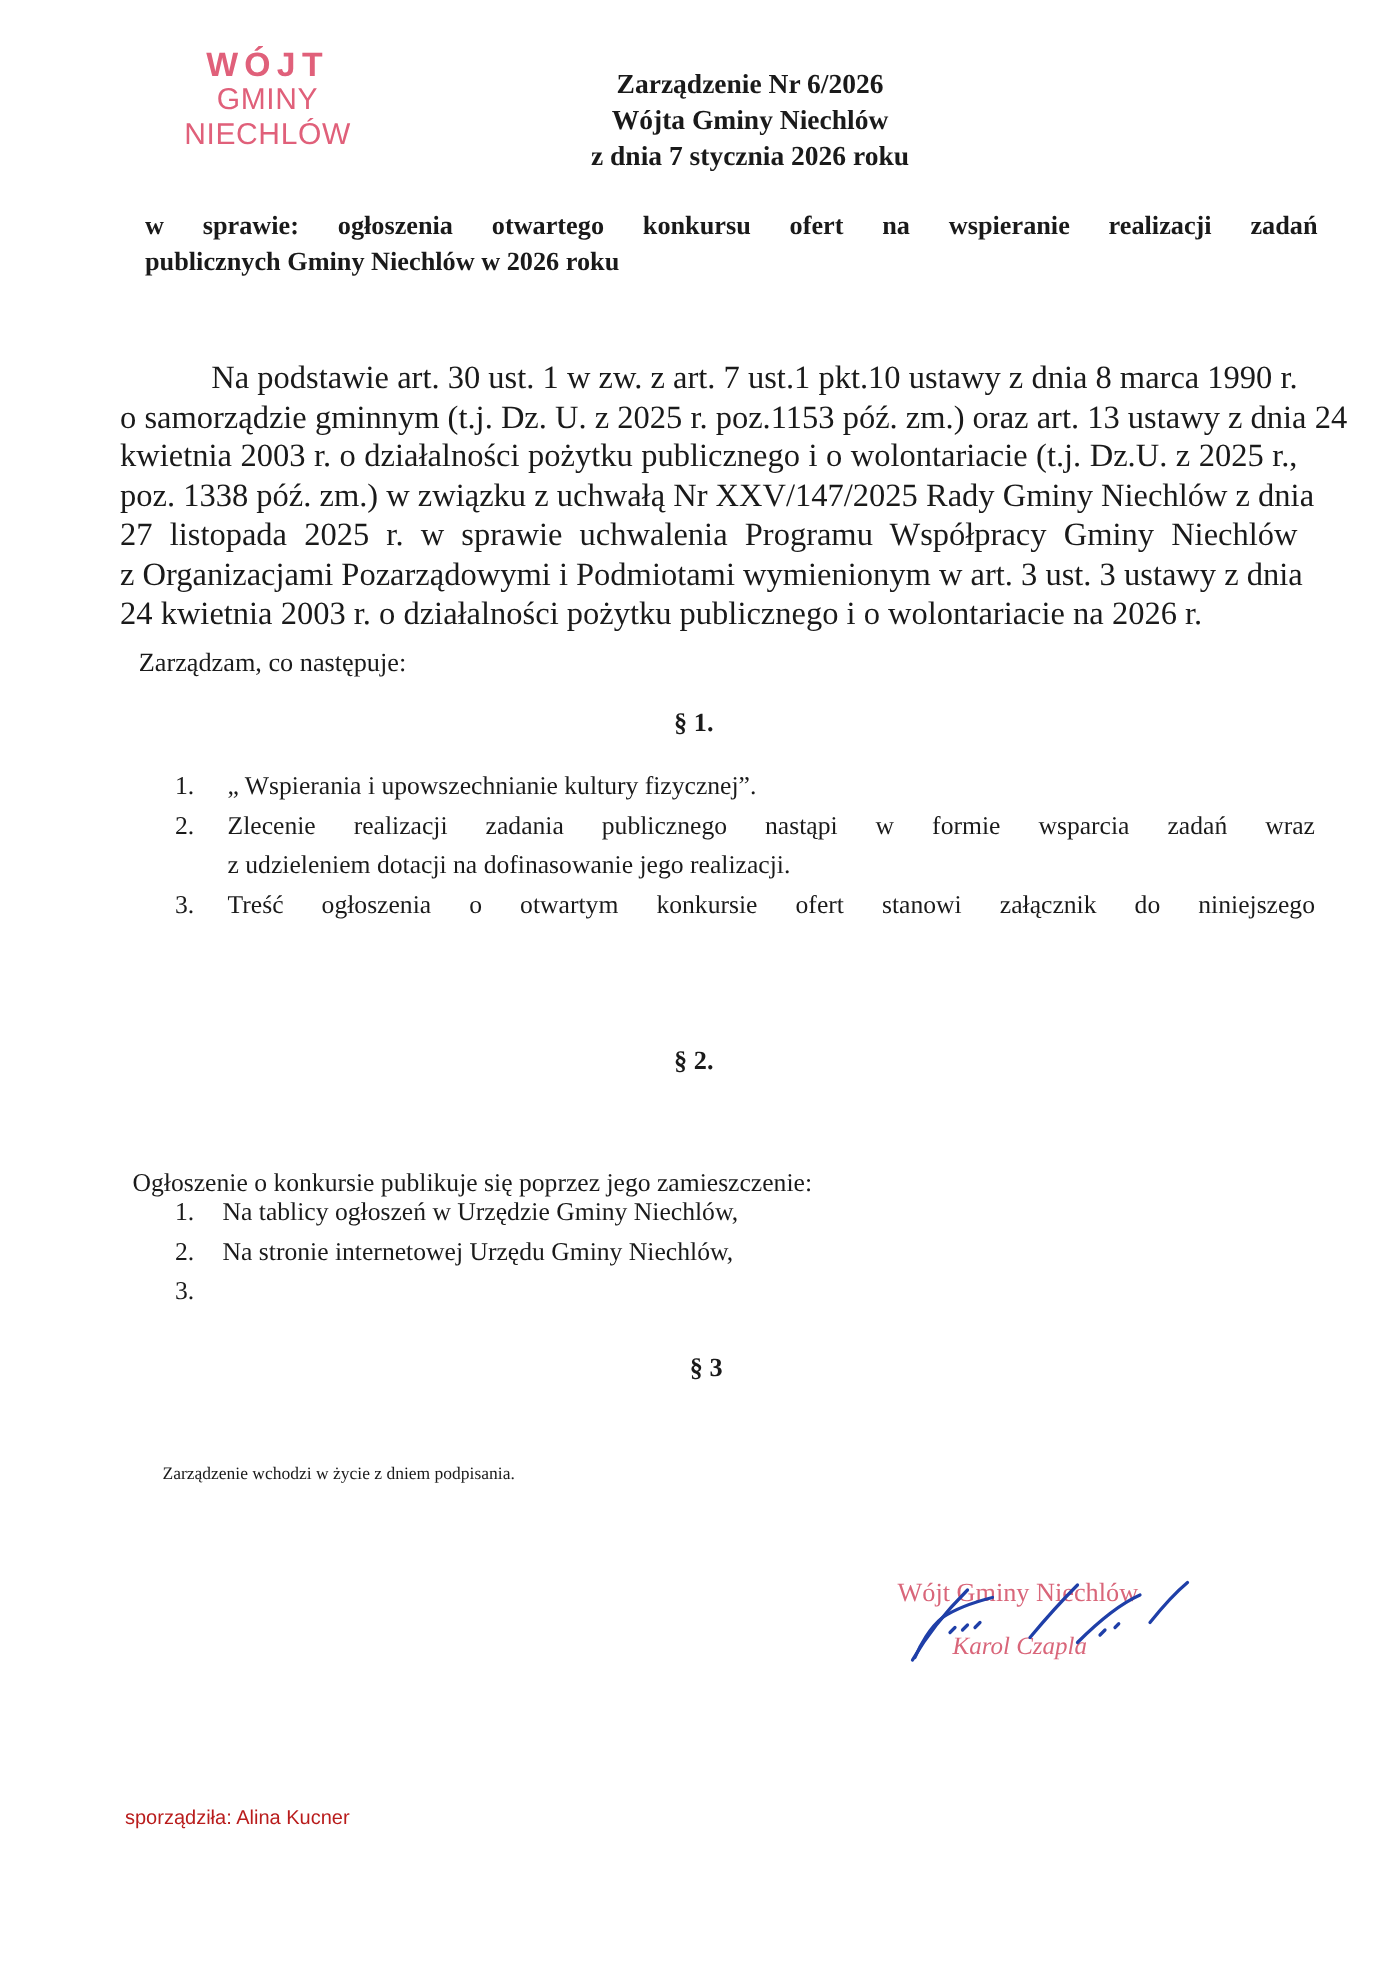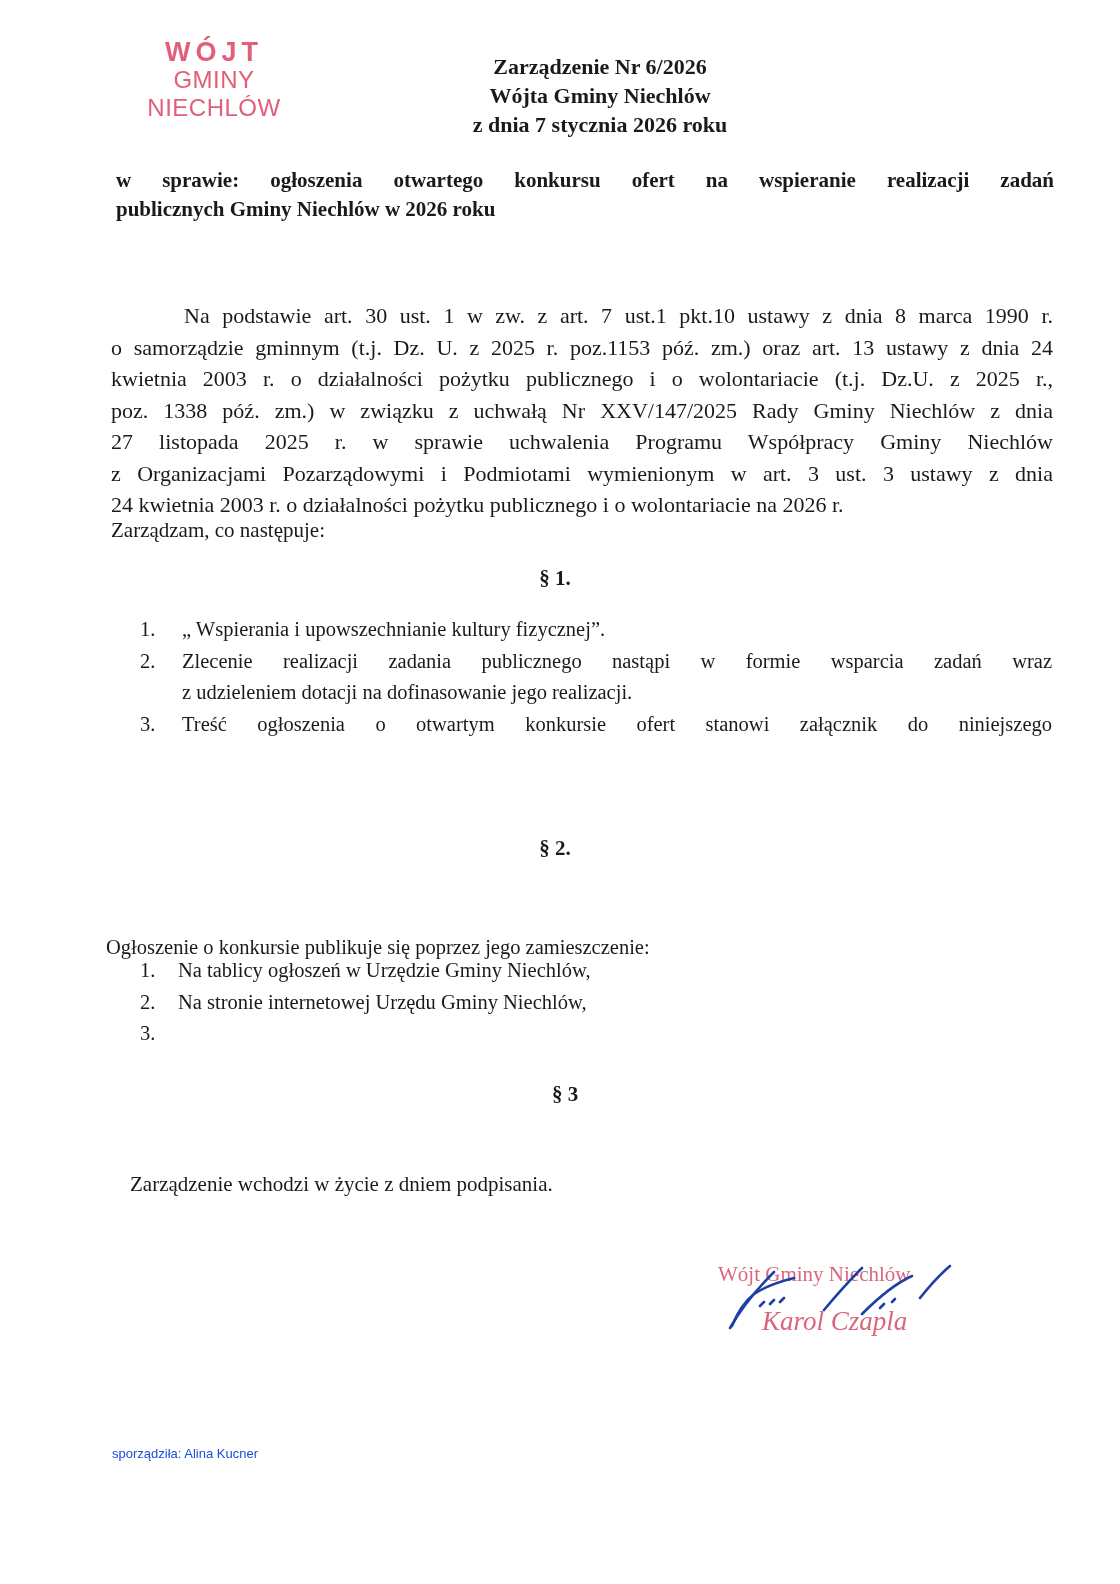--- a/index.html
+++ b/index.html
@@ -5,40 +5,40 @@
   html, body { margin: 0; padding: 0; background: #ffffff; }
   body { width: 1120px; height: 1584px; position: relative; overflow: hidden;
          font-family: "Liberation Serif", "DejaVu Serif", serif; color: #1a1a1a; }
   .abs { position: absolute; }
   .stamp { left: 104px; top: 38px; width: 220px; text-align: center; color: #e0607a; font-family: "Liberation Sans", "DejaVu Sans", sans-serif; }
   .stamp .l1 { font-size: 27px; font-weight: bold; letter-spacing: 5px; line-height: 28px; }
   .stamp .l2 { font-size: 24px; line-height: 28px; letter-spacing: 0.5px; }
   .header { left: 380px; top: 52px; width: 440px; text-align: center; font-weight: bold; font-size: 22px; line-height: 29px; }
   .subject { left: 116px; top: 166px; width: 938px; font-weight: bold; font-size: 21px; line-height: 29px; text-align: justify; }
   .subject .line1 { display: block; text-align: justify; text-align-last: justify; }
-  .para { left: 111px; top: 286px; width: 942px; font-size: 22px; line-height: 31.5px; margin-top: 14px; }
+  .para { left: 96px; top: 286px; width: 942px; font-size: 26px; line-height: 31.5px; }
   .para .ln { display: block; text-align: justify; text-align-last: justify; white-space: nowrap; }
   .para .ln.last { text-align-last: left; }
   .para .ln.first { padding-left: 73px; }
   .decree { left: 111px; top: 518px; font-size: 21px; }
   .section { width: 100px; text-align: center; font-weight: bold; font-size: 21px; }
   .list1 { left: 140px; top: 614px; width: 912px; font-size: 20.5px; line-height: 31.5px; }
   .li { position: relative; padding-left: 42px; }
   .li .num { position: absolute; left: 0; top: 0; }
   .li .ln { display: block; text-align: justify; text-align-last: justify; white-space: nowrap; }
   .li .ln.last { text-align-last: left; }
   .pub-intro { left: 106px; top: 936px; font-size: 20.5px; }
   .list2 { left: 140px; top: 955px; font-size: 20.5px; line-height: 31.5px; }
   .list2 .li { padding-left: 38px; }
-  .final { left: 130px; top: 1172px; font-size: 21px; }
+  .final { left: 130px; top: 1172px; font-size: 14px; }
   .sig { left: 714px; top: 1258px; width: 250px; height: 100px; }
   .sig .t1 { position: absolute; left: 4px; top: 4px; color: #d9667a; font-size: 21px; white-space: nowrap; }
-  .sig .t2 { position: absolute; left: 48px; top: 48px; color: #d9667a; font-size: 27px; font-style: italic; white-space: nowrap; text-align: right; }
+  .sig .t2 { position: absolute; left: 48px; top: 48px; color: #d9667a; font-size: 20px; font-style: italic; white-space: nowrap; text-align: right; }
   .sig svg { position: absolute; left: 0; top: 0; }
-  .footer { left: 112px; top: 1446px; font-size: 13px; font-family: "Liberation Sans", "DejaVu Sans", sans-serif; color: #1d4ed8; }
+  .footer { left: 100px; top: 1446px; font-size: 16px; font-family: "Liberation Sans", "DejaVu Sans", sans-serif; color: #b91c1c; }
 </style>
 </head>
 <body>
 
 <div class="abs stamp">
   <div class="l1">WÓJT</div>
   <div class="l2">GMINY NIECHLÓW</div>
 </div>
 
 <div class="abs header">

